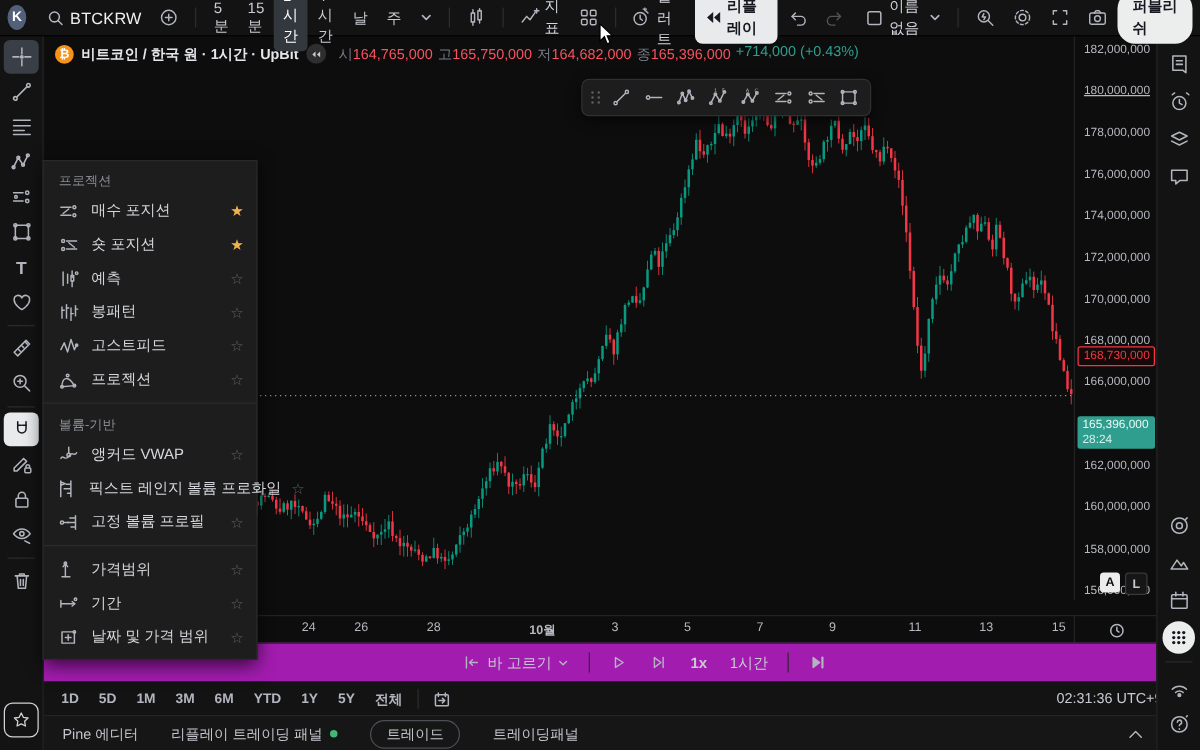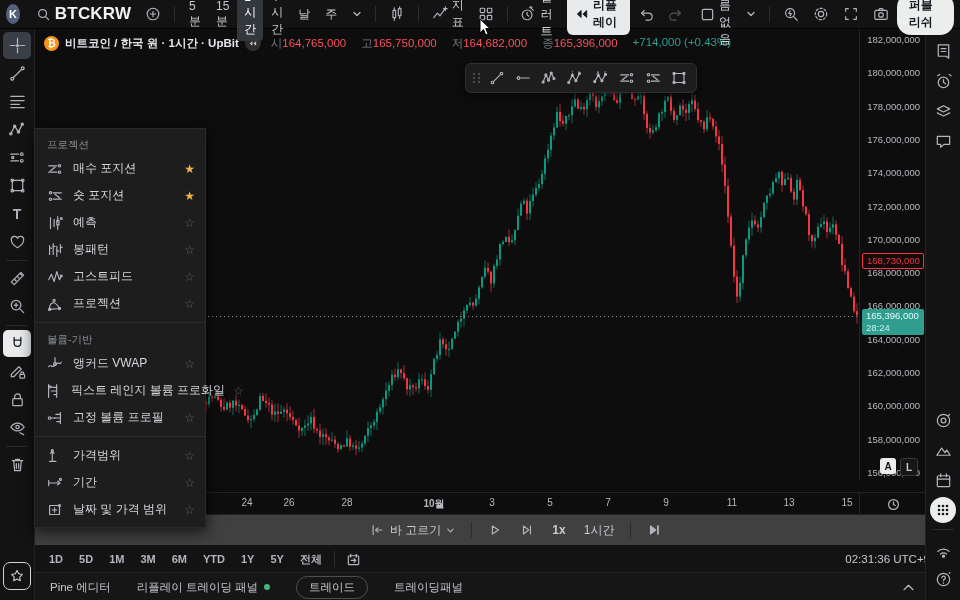--- a/index.html
+++ b/index.html
@@ -7,21 +7,21 @@
        font-family:"Liberation Sans","DejaVu Sans",sans-serif;color:#d1d4dc;font-size:12px;
        -webkit-font-smoothing:antialiased;}
   svg{display:block}
   .ic svg{stroke:#b2b5be;fill:none;stroke-width:1.3;stroke-linecap:round;stroke-linejoin:round;}
   
   .topbar{position:absolute;left:0;top:0;right:0;height:28px;background:#131313;border-bottom:1px solid #030303;
           display:flex;align-items:center;padding:0 6px;gap:2px;z-index:50;}
   .avatar{width:20px;height:20px;border-radius:50%;background:#53607a;color:#fff;font-size:11px;font-weight:bold;
           display:flex;align-items:center;justify-content:center;margin-right:8px;}
   .tb-btn{display:flex;align-items:center;gap:4px;padding:3px 6px;border-radius:4px;color:#d1d4dc;cursor:default;}
-  .symbol{font-weight:bold;font-size:17px;color:#f0f1f3;letter-spacing:.2px;}
+  .symbol{font-weight:normal;font-size:13px;color:#f0f1f3;letter-spacing:.2px;}
   .tb-sep{width:1px;height:16px;background:#2c2c2c;margin:0 5px;}
   .tf{padding:3px 7px;border-radius:4px;font-size:12px;color:#c7cad1;}
   .tf.sel{background:#33383f;color:#fff;}
   .replay-active{background:#e8eaec;color:#15181e;font-weight:bold;border-radius:6px;padding:4px 9px;
                  display:flex;align-items:center;gap:5px;}
   .replay-active svg{stroke:#15181e;fill:#15181e;}
   .publish{background:#eceded;color:#15181e;font-weight:bold;border-radius:14px;padding:4px 12px;font-size:12px;}
   .dim{opacity:.4}
   .spacer{flex:1}
   
@@ -40,50 +40,50 @@
   .rp-div{width:22px;height:1px;background:#2a2a2a;margin:4px 0;}
   .apps-circle{width:26px;height:26px;border-radius:50%;background:#eceded;display:flex;align-items:center;justify-content:center;}
   
   .chart-pane{position:absolute;left:34px;top:28px;width:892px;height:464px;background:#0d0d0d;}
   .chart-canvas{position:absolute;left:0;top:0;pointer-events:none;}
   .legend{position:absolute;left:10px;top:7px;display:flex;align-items:center;gap:6px;font-size:11.5px;z-index:5;}
   .legend .title{color:#e4e6ea;font-weight:bold;}
   .btc-ic{width:15px;height:15px;border-radius:50%;background:#f7931a;color:#fff;font-size:10px;font-weight:bold;
           display:flex;align-items:center;justify-content:center;}
   .replay-badge{width:16px;height:16px;border-radius:50%;background:#2e2e2e;display:flex;align-items:center;justify-content:center;}
-  .ohlc{display:flex;gap:15px;margin-left:4px;}
+  .ohlc{display:flex;gap:4px;margin-left:4px;}
   .ohlc .lb{color:#787b86;}
   .ohlc .vl{color:#f7525f;}
   .ohlc .chg{color:#2e9e8f;}
   .collapse-tab{position:absolute;left:0;top:258px;width:9px;height:40px;background:#1c1c1c;border:1px solid #2a2a2a;border-left:none;
                 border-radius:0 4px 4px 0;color:#9a9da6;font-size:9px;display:flex;align-items:center;justify-content:center;z-index:4;}
   
   .float-bar{position:absolute;left:431px;top:35px;height:28px;background:#1d1d1d;border:1px solid #303030;border-radius:6px;
              box-shadow:0 3px 10px rgba(0,0,0,.6);display:flex;align-items:center;padding:0 4px;z-index:20;}
   .fb-handle{width:10px;height:18px;display:grid;grid-template-columns:3px 3px;gap:2px;align-content:center;justify-content:center;margin:0 2px;}
   .fb-handle i{width:2px;height:2px;border-radius:50%;background:#5b5e66;}
   .fb-slot{width:26px;height:24px;display:flex;align-items:center;justify-content:center;border-radius:4px;}
   
   .price-axis{position:absolute;right:0;top:0;bottom:12px;width:66px;border-left:1px solid #232323;font-size:9.5px;color:#b6b9c0;}
   .pa-tick{position:absolute;right:6px;}
-  .pa-label{position:absolute;left:2px;right:2px;border-radius:2px;font-size:9.5px;line-height:12px;padding:1px 4px;}
+  .pa-label{position:absolute;left:2px;right:2px;border-radius:2px;font-size:9.5px;line-height:12px;padding:1px 4px;margin-top:24px;}
   .pa-label.green{background:#2f9e8f;color:#eafaf7;}
   .pa-label.green .cd{color:#d3efe9;}
   .pa-label.red{border:1px solid #f23645;color:#f23645;background:#16090a;}
   .al-btns{position:absolute;right:8px;bottom:4px;display:flex;gap:4px;}
   .al-btns .b{width:16px;height:16px;border-radius:3px;display:flex;align-items:center;justify-content:center;font-size:10px;font-weight:bold;}
   .al-btns .a{background:#ececec;color:#111;}
   .al-btns .l{border:1px solid #3a3a3a;color:#c4c7cd;background:#161616;}
   
   .time-axis{position:absolute;left:34px;top:492px;width:892px;height:22px;border-top:1px solid #232323;background:#0d0d0d;
              font-size:10px;color:#b6b9c0;}
   .ta-tick{position:absolute;top:4px;transform:translateX(-50%);}
   .ta-corner{position:absolute;right:0;top:0;bottom:0;width:66px;border-left:1px solid #232323;display:flex;align-items:center;justify-content:center;}
   
-  .replay-row{position:absolute;left:34px;top:514px;width:892px;height:30px;border-top:1px solid #232323;background:#404040;
+  .replay-row{position:absolute;left:34px;top:514px;width:892px;height:30px;border-top:1px solid #232323;background:#a21caf;
               display:flex;align-items:center;z-index:6;padding-left:35px;}
   .rr-center{position:absolute;left:330px;display:flex;align-items:center;gap:6px;}
   .rr-btn{display:flex;align-items:center;gap:5px;color:#c7cad1;padding:3px 6px;border-radius:4px;font-size:12px;}
   .rr-sep{width:1px;height:16px;background:#2c2c2c;margin:0 4px;}
   .rr-close{position:absolute;right:12px;}
   
   .range-row{position:absolute;left:34px;top:544px;width:892px;height:28px;border-top:1px solid #232323;background:#131313;
              display:flex;align-items:center;padding:0 8px;}
   .rg-btn{padding:3px 7px;font-size:11px;font-weight:bold;color:#b2b5be;border-radius:4px;}
   .clock{margin-left:auto;color:#c7cad1;font-size:11.5px;padding-right:4px;}
@@ -985,21 +985,21 @@
             <circle cx="15.5" cy="5" r="1.2"></circle>
             <circle cx="4.5" cy="15" r="1.2"></circle>
             <circle cx="15.5" cy="15" r="1.2"></circle>
           </svg>
         </div>
     </div>
 
     <div class="price-axis">
       <div id="pa-ticks">
           <div class="pa-tick" style="top: 6px;">182,000,000</div>
-          <div class="pa-tick" style="top: 39.3077px;">180,000,000</div>
+          <div class="pa-tick" style="top: 39.3077px; text-decoration: underline;">180,000,000</div>
           <div class="pa-tick" style="top: 72.6154px;">178,000,000</div>
           <div class="pa-tick" style="top: 105.923px;">176,000,000</div>
           <div class="pa-tick" style="top: 139.231px;">174,000,000</div>
           <div class="pa-tick" style="top: 172.538px;">172,000,000</div>
           <div class="pa-tick" style="top: 205.846px;">170,000,000</div>
           <div class="pa-tick" style="top: 239.154px;">168,000,000</div>
           <div class="pa-tick" style="top: 272.462px;">166,000,000</div>
           <div class="pa-tick" style="top: 305.769px; margin-left: 36px;">164,000,000</div>
           <div class="pa-tick" style="top: 339.077px;">162,000,000</div>
           <div class="pa-tick" style="top: 372.385px;">160,000,000</div>

